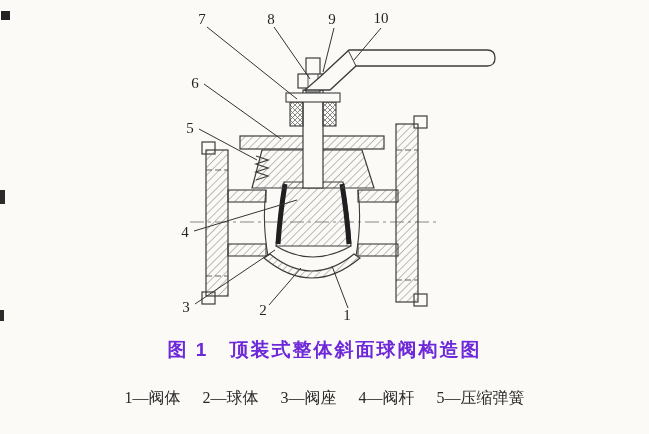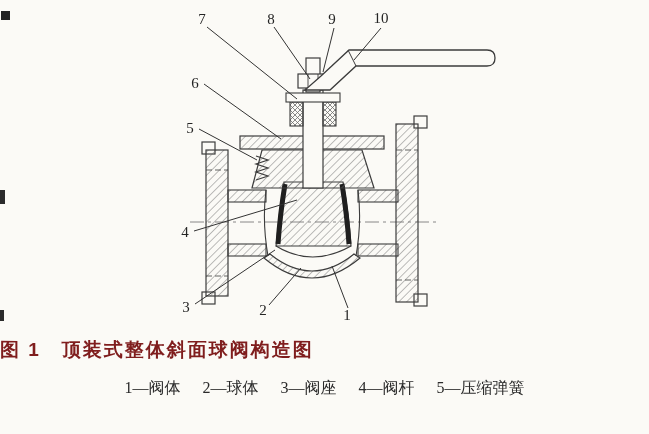--- a/index.html
+++ b/index.html
@@ -11,30 +11,30 @@
     position:relative;
     width:649px;height:434px;
     background:#fbfaf6;
     overflow:hidden;
     color:#2e2e2e;
   }
   svg{display:block;}
   .caption{
     position:absolute;
     top:337px;left:0;width:100%;
-    text-align:left;
+    text-align:center;
     font-family:"Liberation Sans", sans-serif;
     font-weight:bold;
     font-size:19px;
     letter-spacing:2px;
-    color:#7f1d1d;
+    color:#6d28d9;
   }
   .legend{
     position:absolute;
-    top:375px;left:0;width:100%;
+    top:385px;left:0;width:100%;
     font-family:"Liberation Serif", serif;
     font-size:16px;
     color:#2a2a2a;
     text-align:center;
   }
   .legend-row{line-height:26px;}
   .legend-item{margin:0 9px;white-space:nowrap;}
   .callout-num{
     font-family:"Liberation Serif", serif;
     font-size:15px;

